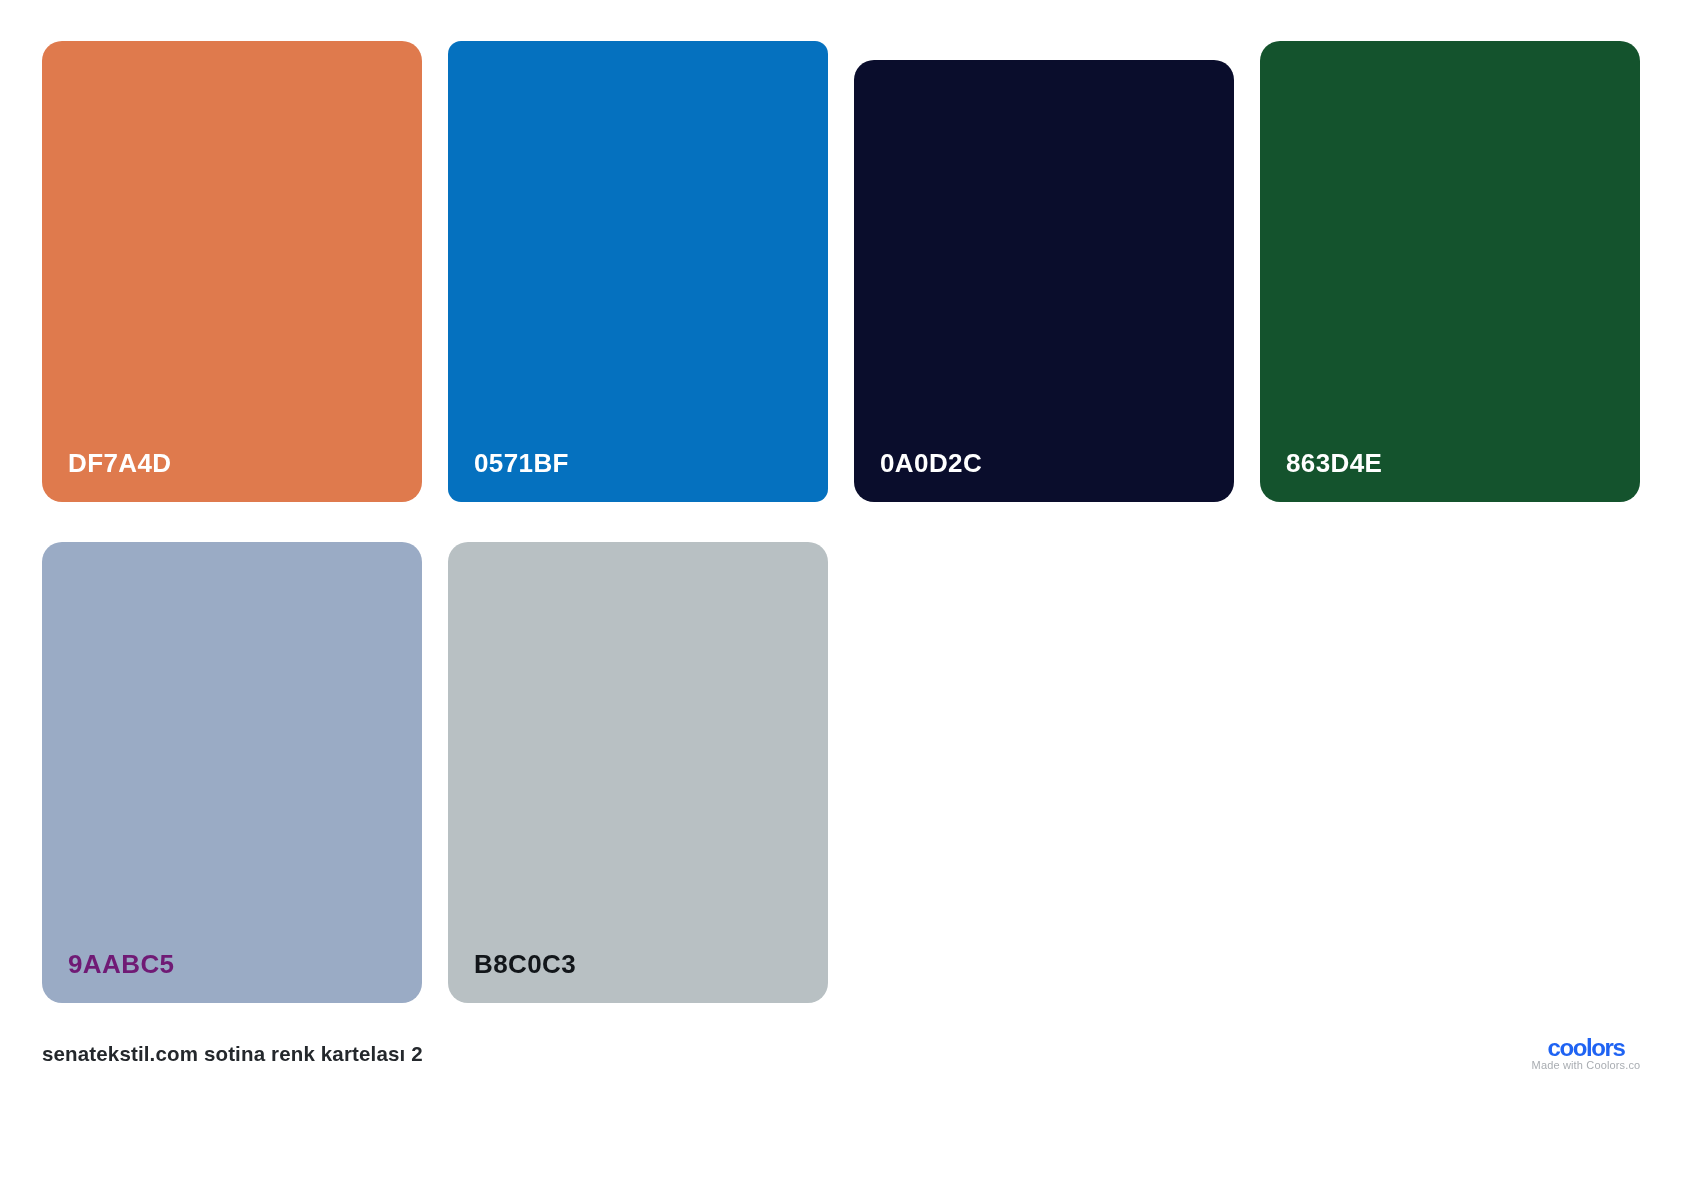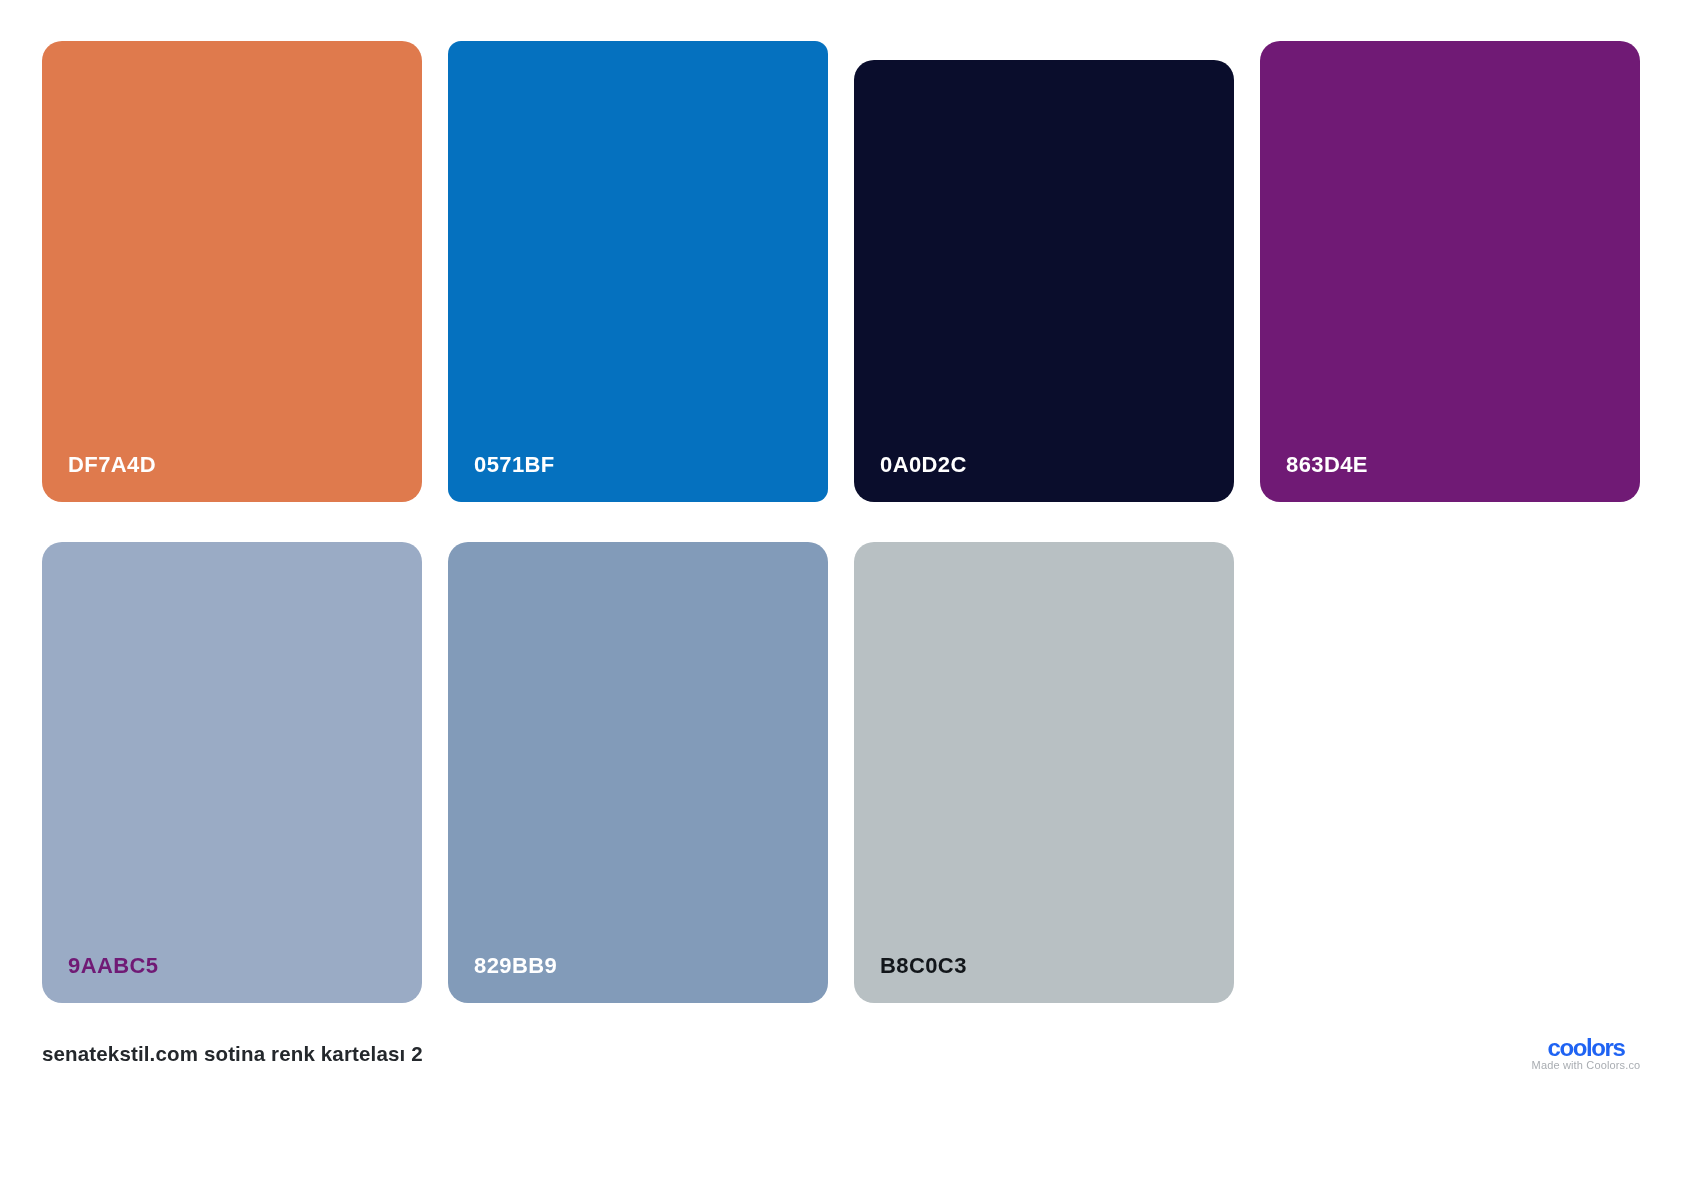--- a/index.html
+++ b/index.html
@@ -48,21 +48,21 @@
 
   .swatch.is-empty {
     background: transparent !important;
     border-radius: 0;
   }
 
   .swatch-hex {
     position: absolute;
     left: 26px;
     bottom: 26px;
-    font-size: 22px;
+    font-size: 26px;
     font-weight: bold;
     letter-spacing: 0.4px;
     line-height: 1;
     white-space: nowrap;
     color: #ffffff;
   }
   .swatch-hex.dark-label {
     color: #12161a;
   }
 
@@ -129,31 +129,28 @@
     </div>
 
     <div class="swatch" style="background: rgb(5, 113, 191); border-radius: 13px;">
       <span class="swatch-hex" style="color: rgb(255, 255, 255);">0571BF</span>
     </div>
 
     <div class="swatch" style="background: rgb(10, 13, 44); margin-top: 19px;">
       <span class="swatch-hex" style="color: rgb(255, 255, 255);">0A0D2C</span>
     </div>
 
-    <div class="swatch" style="background: #701a75;">
+    <div class="swatch" style="background: #14532d;">
       <span class="swatch-hex" style="color: rgb(255, 255, 255);">863D4E</span>
     </div>
 
     <div class="swatch" style="background: rgb(154, 171, 197);">
       <span class="swatch-hex dark-label" style="color: #701a75;">9AABC5</span>
     </div>
 
-    <div class="swatch" style="background: rgb(130, 155, 185);">
-      <span class="swatch-hex" style="color: rgb(255, 255, 255);">829BB9</span>
-    </div>
 
     <div class="swatch" style="background: rgb(184, 192, 195);">
       <span class="swatch-hex dark-label" style="color: rgb(18, 22, 26);">B8C0C3</span>
     </div>
 
     <div class="swatch is-empty"></div>
 
   </div>
 
   <div class="footer">

